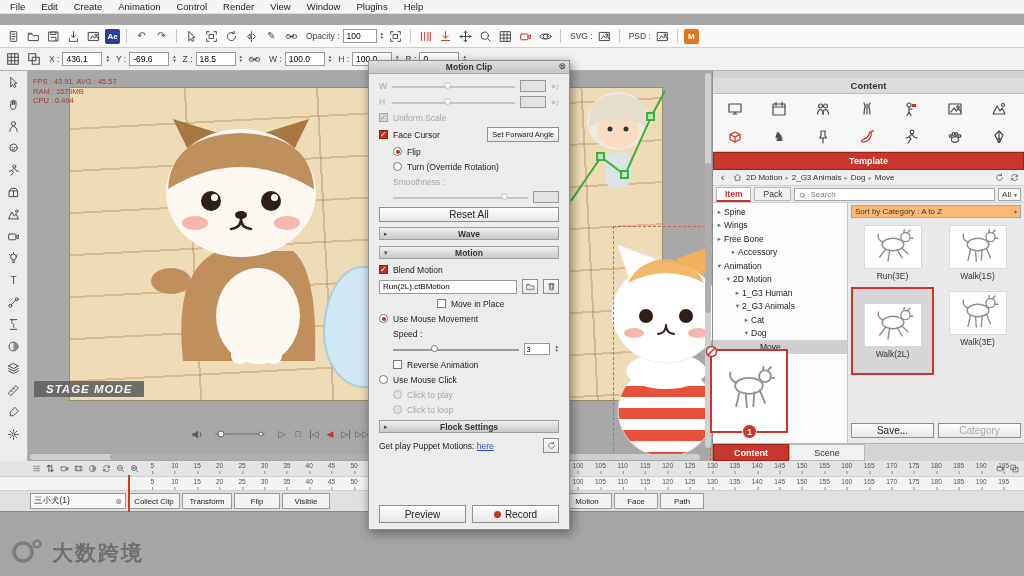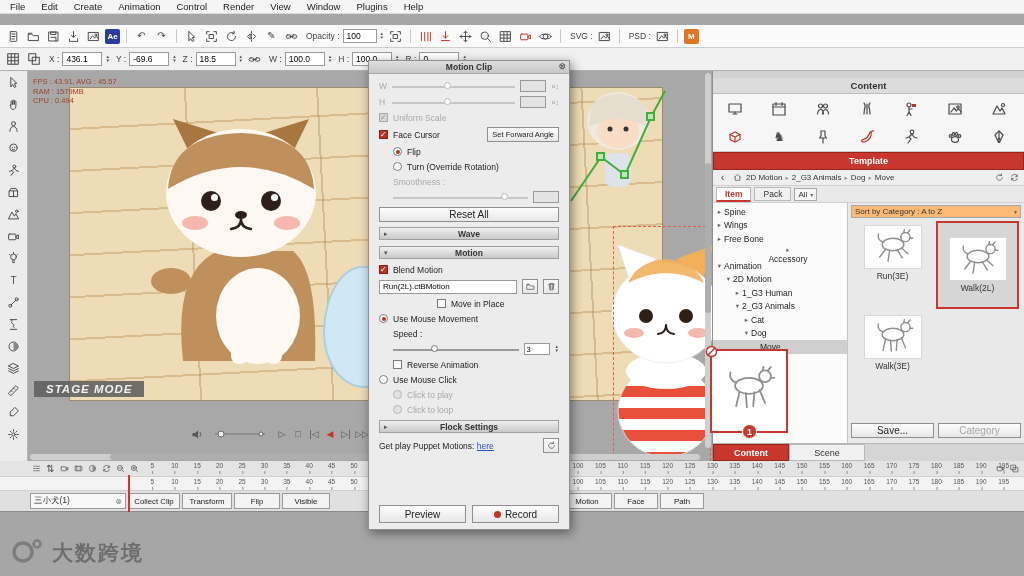--- a/index.html
+++ b/index.html
@@ -716,40 +716,49 @@
       <span class="ic" style="height: 13px; width: 13px;">
         <svg width="9" height="9" viewBox="0 0 16 16" fill="none" stroke="#4a4a4a" stroke-width="1.2" stroke-linecap="round" stroke-linejoin="round">
           <path d="M3 6a5 3.5 0 0 1 10 0M13 10a5 3.5 0 0 1-10 0"></path>
           <path d="M13 3.5v3h-3M3 12.5v-3h3"></path>
         </svg>
       </span>
     </div>
   <div class="itemrow">
     <div class="itab on">Item</div>
     <div class="itab">Pack</div>
+    <span class="searchbox">
+        <span id="search-ic"><span class="ic" style="height: 11px; width: 11px;">
+            <svg width="7" height="7" viewBox="0 0 16 16" fill="none" stroke="#4a4a4a" stroke-width="1.2" stroke-linecap="round" stroke-linejoin="round">
+              <circle cx="7" cy="7" r="4.5"></circle>
+              <path d="M10.5 10.5L14 14"></path>
+            </svg>
+          </span></span>
+        <input placeholder="Search" style="">
+      </span>
     <span class="allbox">
         <span>All</span>
         <span class="dd">▾</span>
       </span>
   </div>
   <div class="pbody">
     <div id="ct-tree">
         <div class="trow" style="padding-left: 2px;">
           <span class="ar">▸</span>
           <span>Spine</span>
         </div>
         <div class="trow" style="padding-left: 2px;">
           <span class="ar">▸</span>
           <span>Wings</span>
         </div>
         <div class="trow" style="padding-left: 2px;">
           <span class="ar">▸</span>
           <span>Free Bone</span>
         </div>
-        <div class="trow" style="padding-left: 16px; flex-direction: column;">
+        <div class="trow" style="padding-left: 16px;">
           <span class="ar">▸</span>
           <span>Accessory</span>
         </div>
         <div class="trow" style="padding-left: 2px;">
           <span class="ar">▾</span>
           <span>Animation</span>
         </div>
         <div class="trow" style="padding-left: 11px;">
           <span class="ar">▾</span>
           <span>2D Motion</span>
@@ -790,20 +799,33 @@
               <svg width="52" height="40" viewBox="0 0 60 48" fill="none" stroke="#8f8f8f" stroke-width="1.7" stroke-linecap="round" stroke-linejoin="round">
                 <ellipse cx="30" cy="21" rx="13" ry="7.5"></ellipse>
                 <circle cx="45" cy="12" r="5.5"></circle>
                 <path d="M47.5 6.8l3-3.2M43 6.3l.6-3"></path>
                 <path d="M50.5 13.5h3.2"></path>
                 <path d="M18 18q-7-2.5-5.5-9.5"></path>
                 <path d="M21 27l-7 9M26 28l-2 13M35 27l6 10M40 25l8 7"></path>
               </svg>
             </div>
             <div class="tlbl">Run(3E)</div>
+          </div>
+          <div class="thumb">
+            <div class="timg">
+              <svg width="52" height="40" viewBox="0 0 60 48" fill="none" stroke="#8f8f8f" stroke-width="1.7" stroke-linecap="round" stroke-linejoin="round">
+                <ellipse cx="30" cy="21" rx="13" ry="7.5"></ellipse>
+                <circle cx="45" cy="12" r="5.5"></circle>
+                <path d="M47.5 6.8l3-3.2M43 6.3l.6-3"></path>
+                <path d="M50.5 13.5h3.2"></path>
+                <path d="M18 18q-7-2.5-5.5-9.5"></path>
+                <path d="M21 27l-3 13M27 28l1 13M35 27l-1 13M40 25l5 12"></path>
+              </svg>
+            </div>
+            <div class="tlbl">Walk(1S)</div>
           </div>
           <div class="thumb sel">
             <div class="timg">
               <svg width="52" height="40" viewBox="0 0 60 48" fill="none" stroke="#8f8f8f" stroke-width="1.7" stroke-linecap="round" stroke-linejoin="round">
                 <ellipse cx="30" cy="21" rx="13" ry="7.5"></ellipse>
                 <circle cx="45" cy="12" r="5.5"></circle>
                 <path d="M47.5 6.8l3-3.2M43 6.3l.6-3"></path>
                 <path d="M50.5 13.5h3.2"></path>
                 <path d="M18 18q-7-2.5-5.5-9.5"></path>
                 <path d="M21 27l-7 9M26 28l-2 13M35 27l6 10M40 25l8 7"></path>

